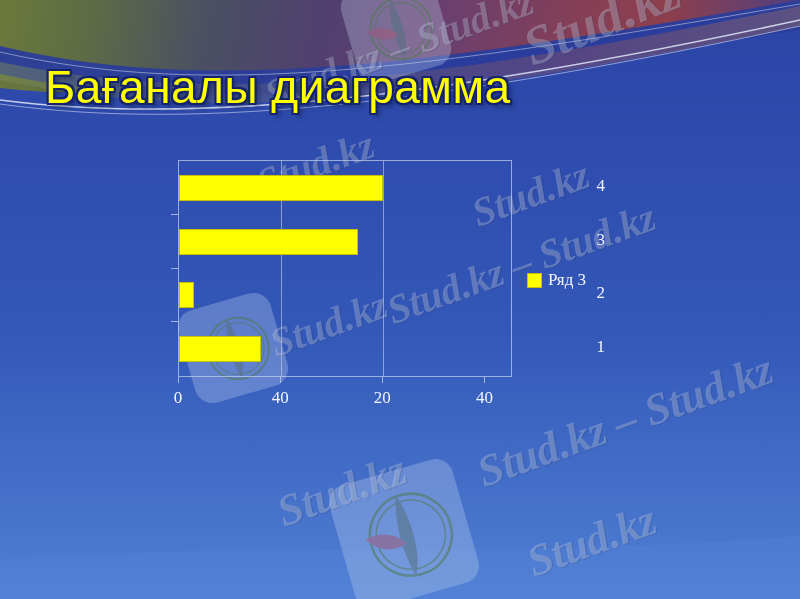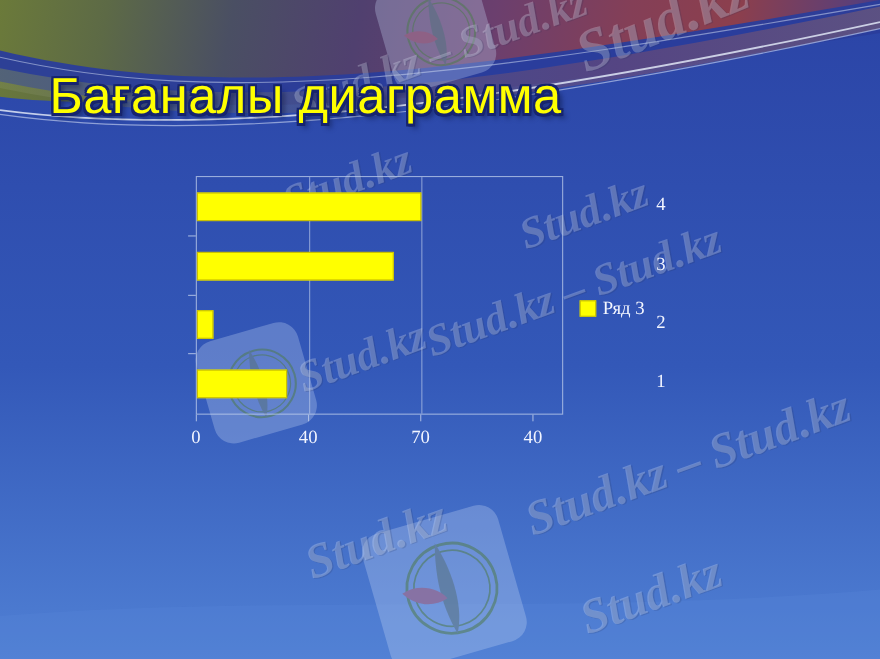--- a/index.html
+++ b/index.html
@@ -246,21 +246,21 @@
       <div class="bar" style="top: 175.125px; width: 81.7231px;"></div>
     </div>
 
     <div class="xtick-mark" style="left:43px;"></div>
     <div class="xtick-mark" style="left: 145.154px;"></div>
     <div class="xtick-mark" style="left: 247.308px;"></div>
     <div class="xtick-mark" style="left: 349.462px;"></div>
 
     <div class="xtick-label" style="left:43px;">0</div>
     <div class="xtick-label" style="left: 145.154px;">40</div>
-    <div class="xtick-label" style="left: 247.308px;">70</div>
+    <div class="xtick-label" style="left: 247.308px;">20</div>
     <div class="xtick-label" style="left: 349.462px;">40</div>
 
     <div id="legend">
       <span class="swatch"></span>
       <span class="label">Ряд 3</span>
     </div>
 
   </div>
 </div>
 

